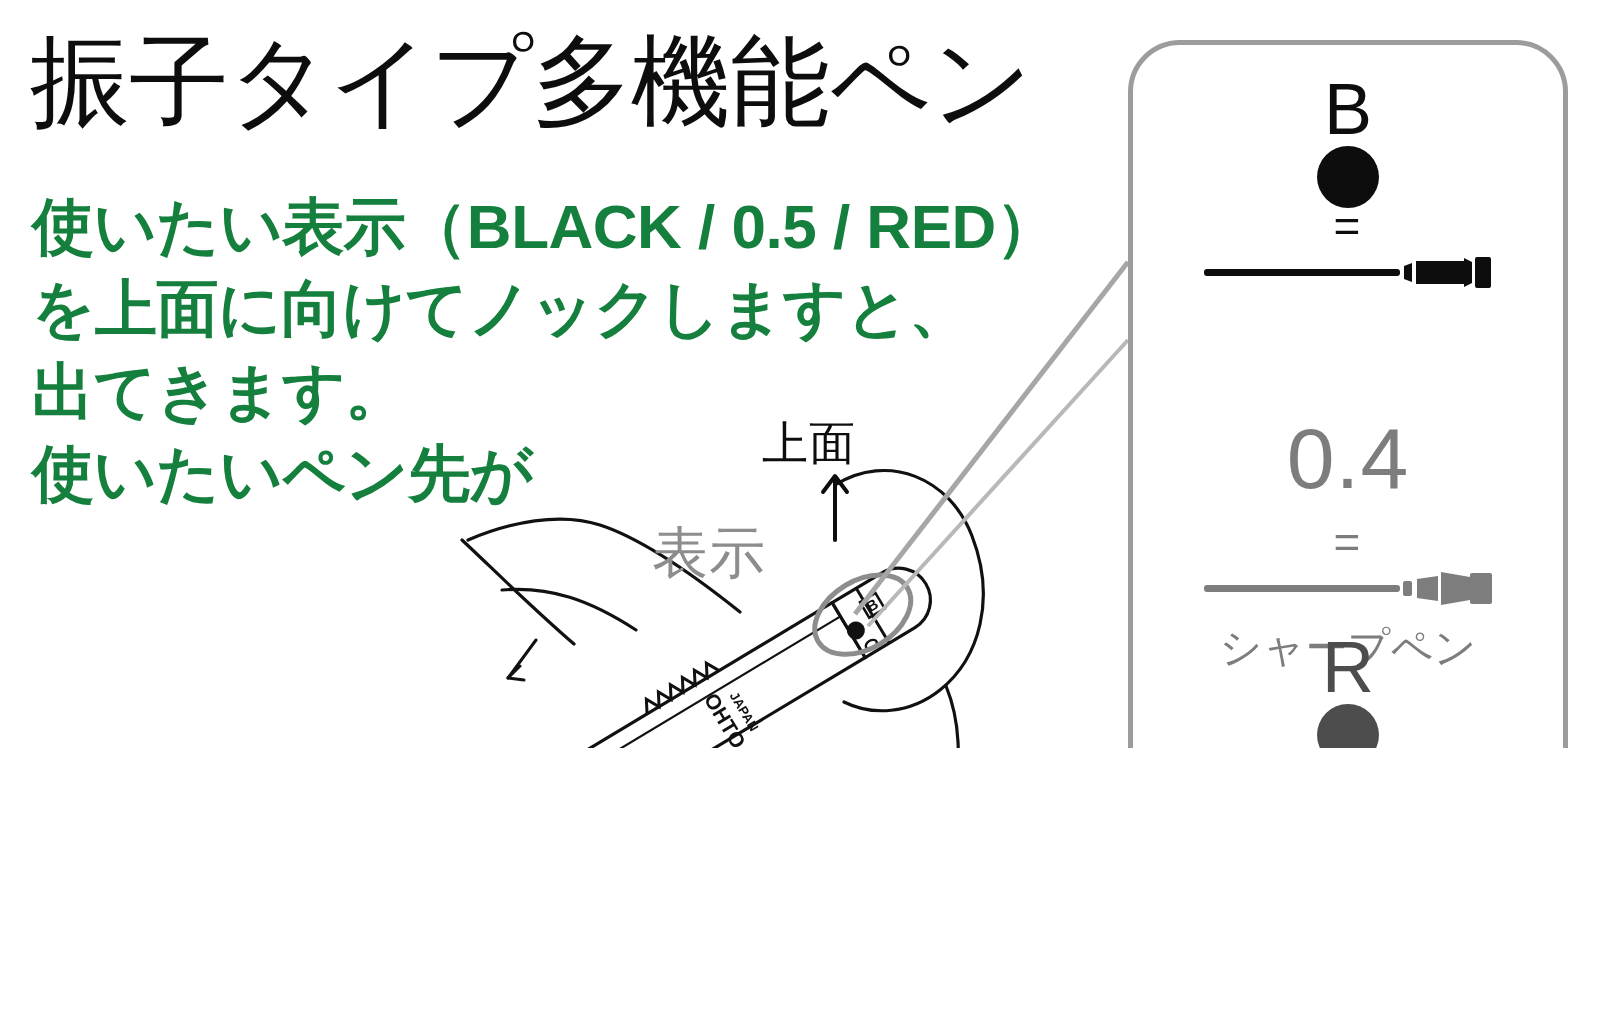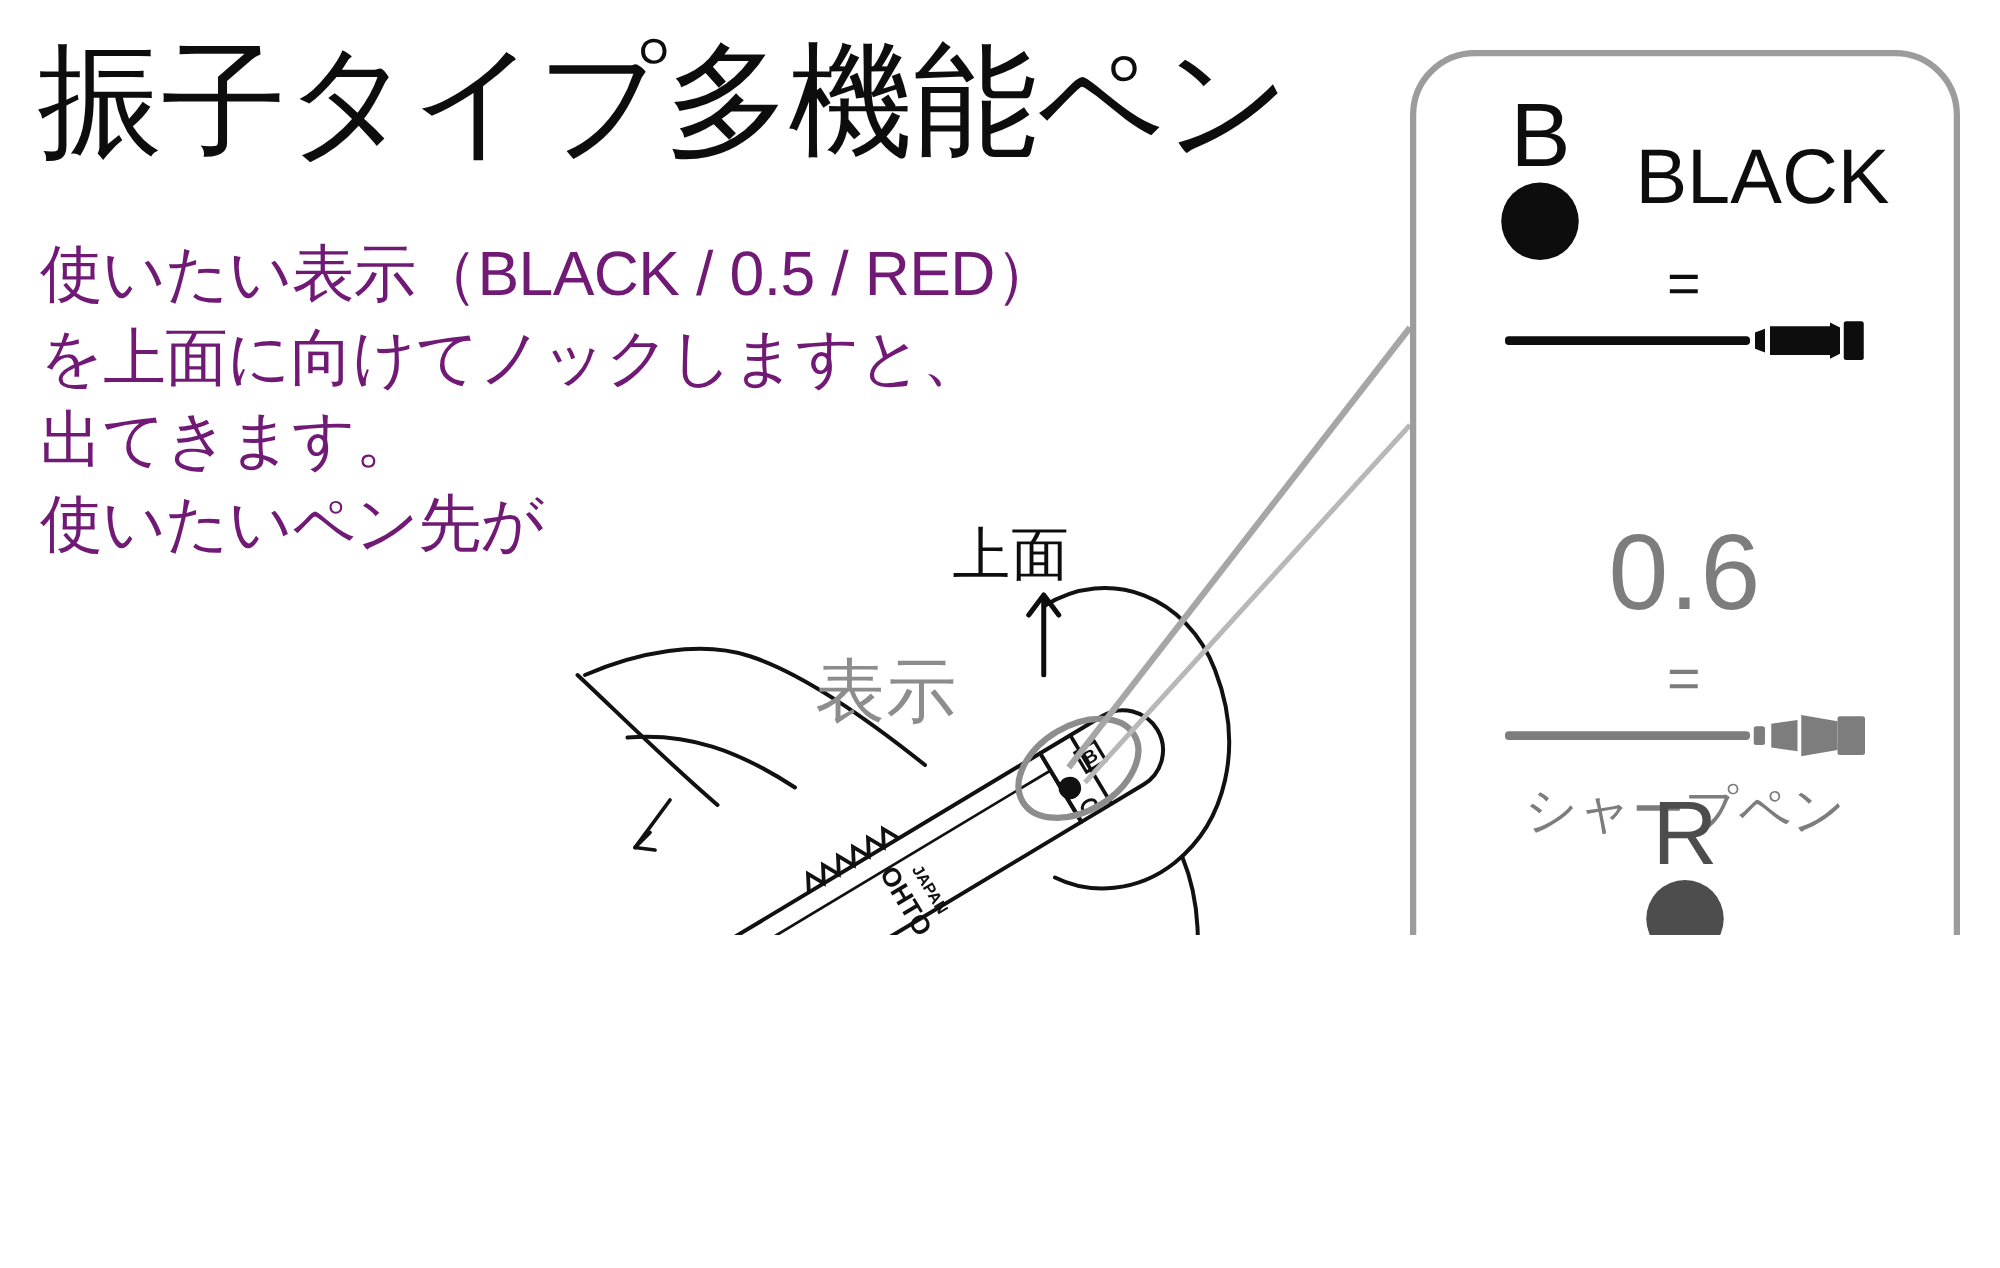--- a/index.html
+++ b/index.html
@@ -28,24 +28,24 @@
     font-weight: 400;
     letter-spacing: -1px;
     color: #0d0d0d;
     white-space: nowrap;
   }
   #body-copy {
     position: absolute;
     left: 32px;
     top: 186px;
     width: 1110px;
-    font-size: 50px;
+    font-size: 62px;
     line-height: 1.33;
-    font-weight: 400;
-    color: #701a75;
+    font-weight: 700;
+    color: #15803d;
     letter-spacing: -0.5px;
   }
   #body-copy .line { white-space: nowrap; display: block; }
 
   
   #illustration {
     position: absolute;
     left: 440px;
     top: 390px;
     width: 640px;
@@ -302,38 +302,37 @@
   </svg>
 
   <div id="panel">
 
     <div class="pen-block tone-black" id="block-black">
       <div class="code-row">
         <div class="code-letter-wrap">
           <div class="code-letter">B</div>
           <div class="code-dot"></div>
         </div>
-        <div class="code-name">BLACK</div>
       </div>
       <div class="equals">=</div>
       <div class="refill-wrap">
         <svg width="300" height="44" viewBox="0 0 300 44">
           <g fill="#0d0d0d">
             <rect x="6" y="19" width="196" height="7" rx="3"></rect>
             <path d="M206 16 L 214 13 L 214 32 L 206 29 Z"></path>
             <path d="M218 11 L 266 11 L 266 34 L 218 34 Z"></path>
             <path d="M266 8 L 274 12 L 274 33 L 266 37 Z"></path>
             <rect x="277" y="7" width="16" height="31" rx="2"></rect>
           </g>
         </svg>
       </div>
     </div>
 
     <div class="pen-block tone-gray" id="block-half">
-      <div class="big-number">0.6</div>
+      <div class="big-number">0.4</div>
       <div class="equals">=</div>
       <div class="refill-wrap">
         <svg width="300" height="44" viewBox="0 0 300 44">
           <g fill="#7d7d7d">
             <rect x="6" y="19" width="196" height="7" rx="3"></rect>
             <rect x="205" y="15" width="9" height="15" rx="2"></rect>
             <path d="M219 13 L 240 10 L 240 35 L 219 32 Z"></path>
             <path d="M243 6 L 272 11 L 272 34 L 243 39 Z"></path>
             <rect x="272" y="7" width="22" height="31" rx="2"></rect>
           </g>

